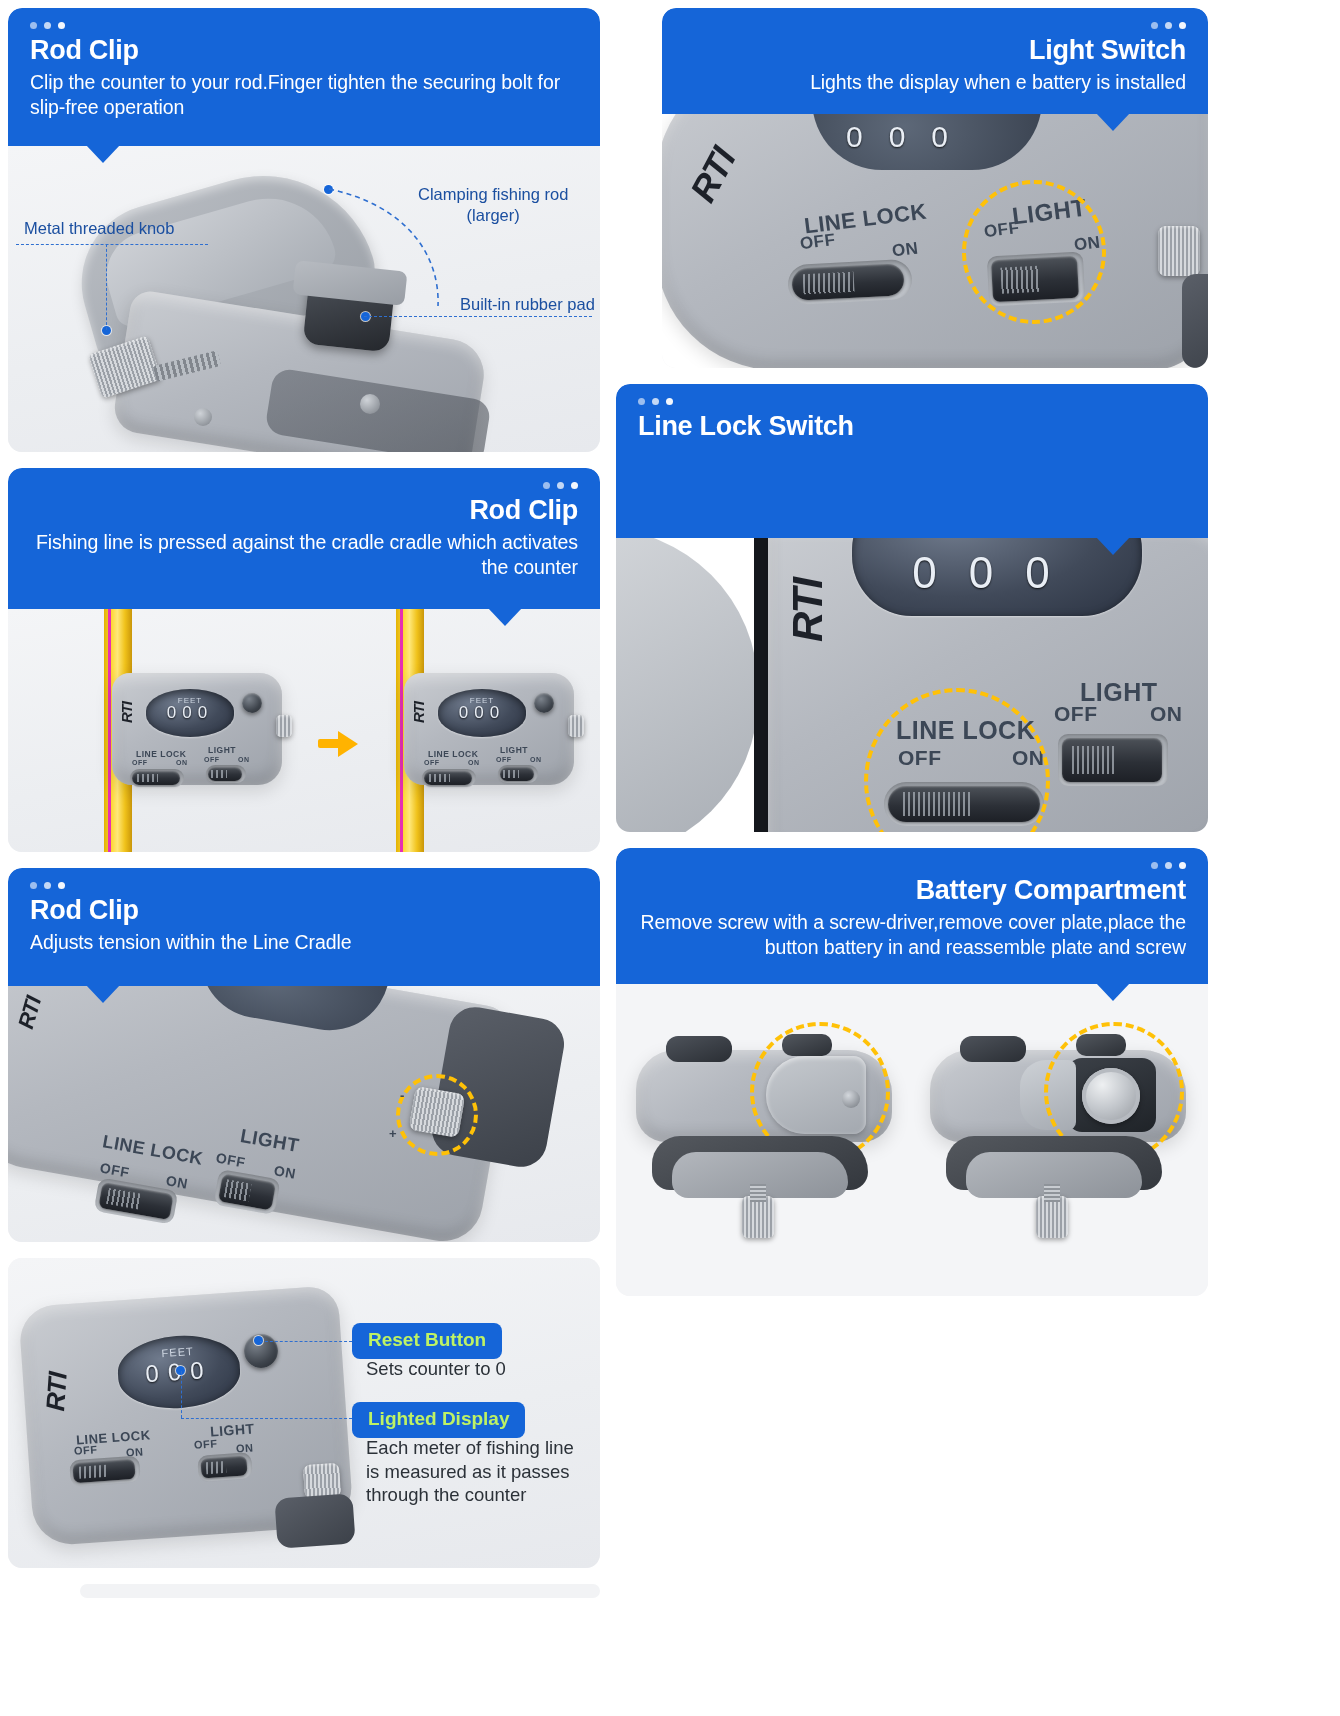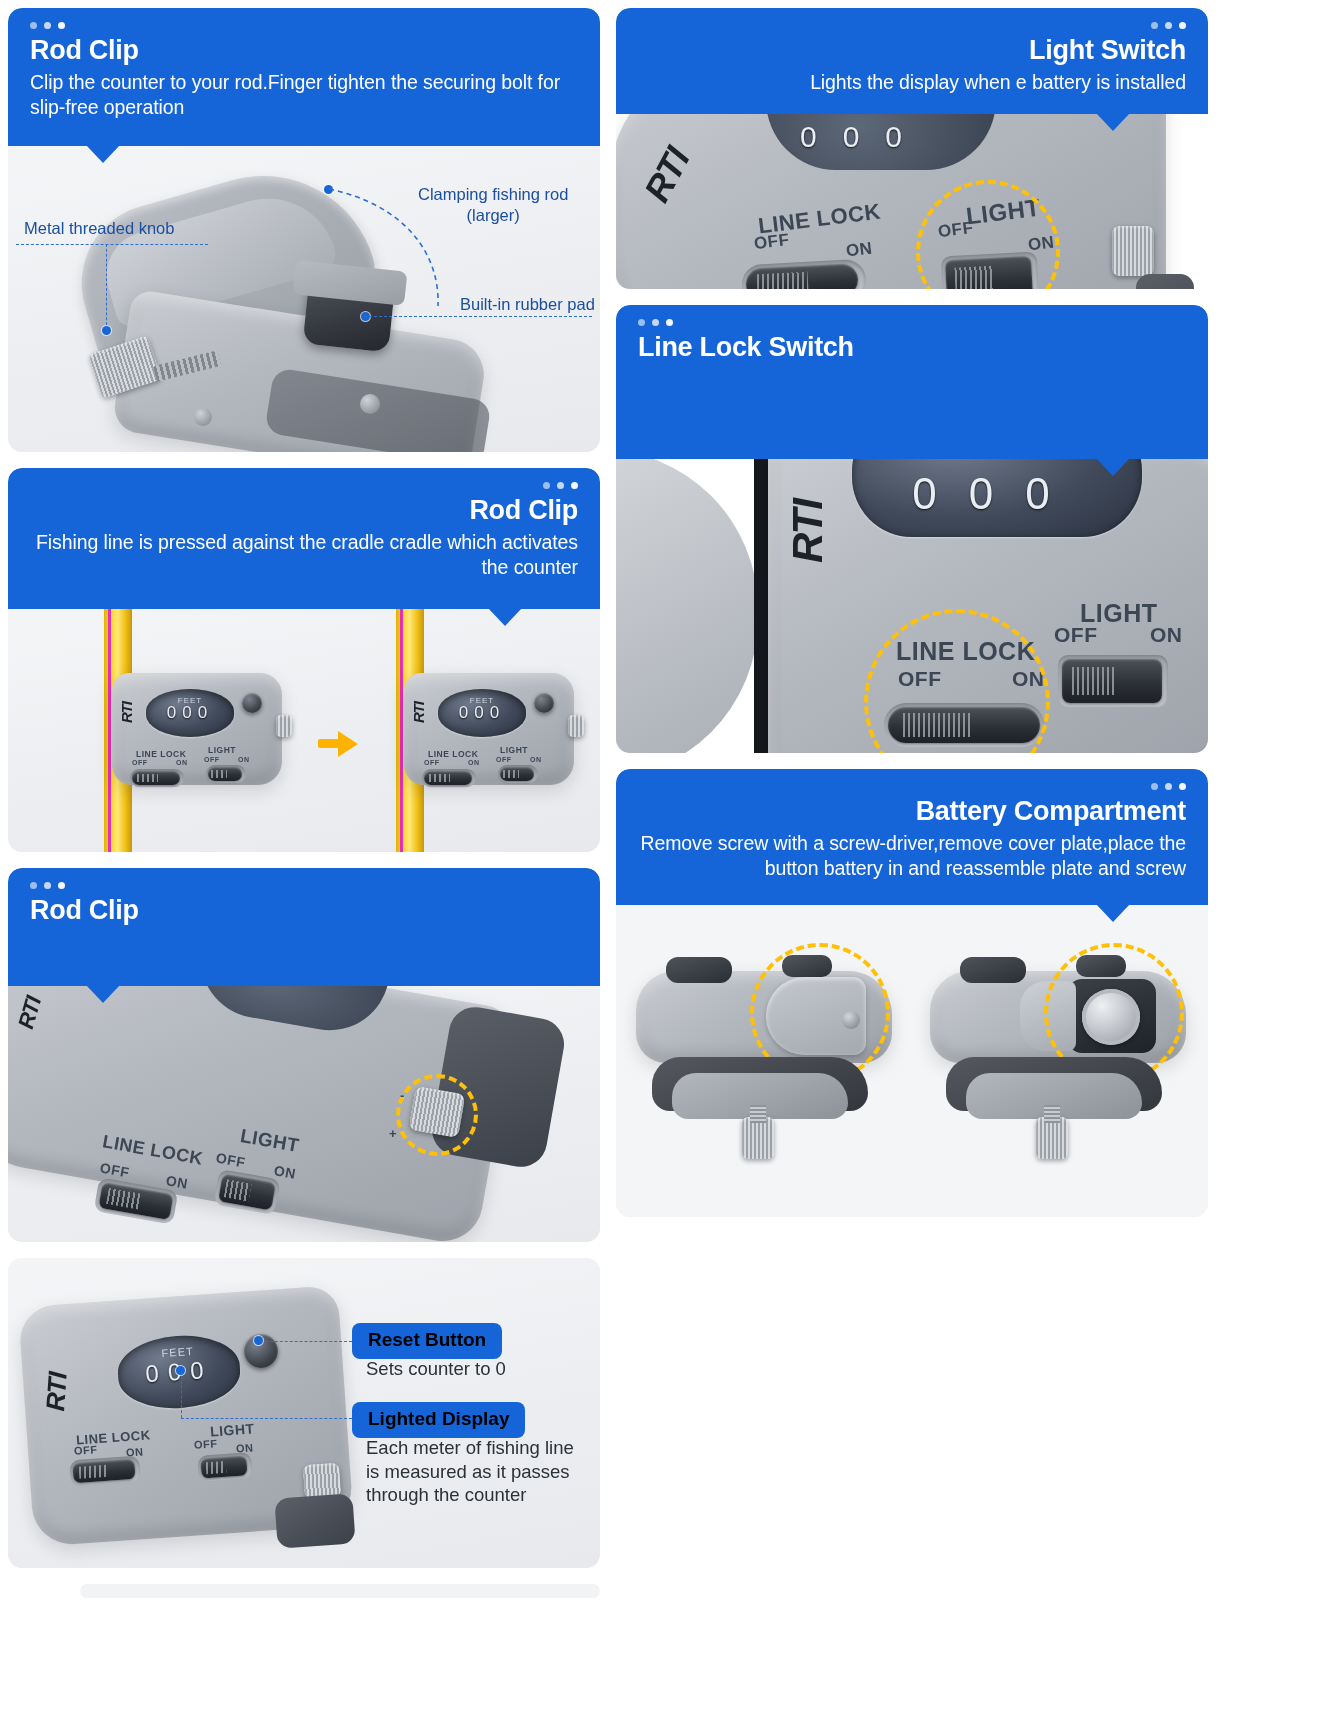--- a/index.html
+++ b/index.html
@@ -225,21 +225,21 @@
   }
   .callout-curve {
     position: absolute;
     pointer-events: none;
   }
 
   
   .badge {
     position: absolute;
     background: #1565d8;
-    color: #000000;
+    color: #bef264;
     font-size: 19px;
     font-weight: 700;
     padding: 6px 16px 8px 16px;
     border-radius: 8px;
     white-space: nowrap;
   }
   .badge-sub {
     position: absolute;
     color: #2b3138;
     font-size: 18.5px;
@@ -386,20 +386,21 @@
     </div>
 
     <div class="card" style="height:374px;">
       <div class="banner rounded-top" style="height:118px;">
         <div class="dots">
             <span></span>
             <span></span>
             <span></span>
           </div>
         <h2>Rod Clip</h2>
+        <p>Adjusts tension within the Line Cradle</p>
         <div class="pointer left"></div>
       </div>
 
       <div class="photo" style="height:256px;">
         <div class="body-shell" style="left:-28px;top:-22px;width:520px;height:240px;transform:rotate(10deg);border-radius:34px 30px 40px 60px;"></div>
 
         <div style="position:absolute;left:190px;top:-58px;width:190px;height:96px;transform:rotate(10deg);
                     background:radial-gradient(ellipse at 40% 60%,#5d6878,#343c4a);border-radius:0 0 60px 60px;"></div>
 
         <div class="rti-logo" style="left:6px;top:14px;font-size:22px;transform:rotate(-74deg);">RTI</div>
@@ -467,21 +468,21 @@
 is measured as it passes
 through the counter</div>
       </div>
     </div>
 
     <div class="card" style="height:14px;background:#f2f3f5;margin-left:72px;width:520px;"></div>
   </div>
 
   <div class="col-right">
 
-    <div class="card" style="height:281px;">
+    <div class="card" style="height:360px;margin-left:46px;">
       <div class="banner right rounded-top" style="height:106px;">
         <div class="dots">
             <span></span>
             <span></span>
             <span></span>
           </div>
         <h2>Light Switch</h2>
         <p>Lights the display when e battery is installed</p>
         <div class="pointer right"></div>
       </div>

